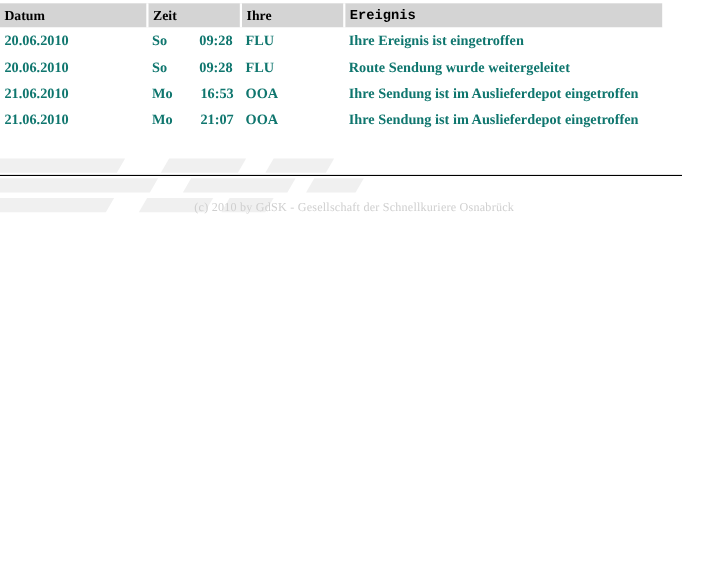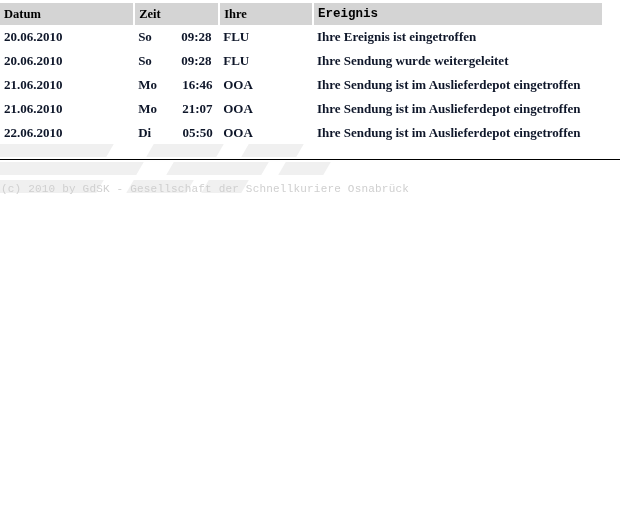--- a/index.html
+++ b/index.html
@@ -49,21 +49,21 @@
     border-right: none;
     font-family: Liberation Mono, monospace;
   }
   .tracking-table td {
     font-family: "Liberation Serif", serif;
     font-size: 13px;
     font-weight: bold;
     text-align: left;
     padding: 4px 0 4px 4px;
     vertical-align: top;
-    color: #0f172a;
+    color: #0f766e;
     background: #ffffff;
   }
 
   .col-date  { width: 118px; }
   .col-time  { width: 72px; margin-top: 18px;  }
   .col-route { width: 80px;  }
   .col-event { width: 260px; }
 
   
   .watermark {
@@ -97,25 +97,25 @@
     left: 0;
     top: 159px;
     width: 620px;
     height: 1px;
     background: #000000;
   }
 
   
   .footer {
     position: absolute;
-    left: 1px;
+    left: 12px;
     top: 183px;
     width: 620px;
-    text-align: left;
-    font-family: Liberation Mono, monospace;
+    text-align: center;
+    font-family: Liberation Serif, serif;
     font-size: 11px;
     color: #cfcfcf;
     letter-spacing: 0.2px;
   }
 </style>
 </head>
 <body>
 
 <div class="page">
 
@@ -138,45 +138,36 @@
         <td class="col-route">FLU</td>
         <td class="col-event">Ihre Ereignis ist eingetroffen</td>
       </tr>
       <tr>
         <td class="col-date">20.06.2010</td>
         <td class="col-time">
           <span>So</span>
           <span style="display:inline-block;width:26px"></span><span>09:28</span>
         </td>
         <td class="col-route">FLU</td>
-        <td class="col-event">Ihre Sendung wurde weitergeleitet</td>
+        <td class="col-event">Route Sendung wurde weitergeleitet</td>
       </tr>
       <tr>
         <td class="col-date">21.06.2010</td>
         <td class="col-time">
           <span>Mo</span>
-          <span style="display:inline-block;width:22px"></span><span>16:46</span>
+          <span style="display:inline-block;width:22px"></span><span>16:53</span>
         </td>
         <td class="col-route">OOA</td>
         <td class="col-event">Ihre Sendung ist im Auslieferdepot eingetroffen</td>
       </tr>
       <tr>
         <td class="col-date">21.06.2010</td>
         <td class="col-time">
           <span>Mo</span>
           <span style="display:inline-block;width:22px"></span><span>21:07</span>
-        </td>
-        <td class="col-route">OOA</td>
-        <td class="col-event">Ihre Sendung ist im Auslieferdepot eingetroffen</td>
-      </tr>
-      <tr>
-        <td class="col-date">22.06.2010</td>
-        <td class="col-time">
-          <span>Di</span>
-          <span style="display:inline-block;width:28px"></span><span>05:50</span>
         </td>
         <td class="col-route">OOA</td>
         <td class="col-event">Ihre Sendung ist im Auslieferdepot eingetroffen</td>
       </tr>
     </tbody>
   </table>
 
   <div class="watermark">
     <div class="stripe s1"></div>
     <div class="stripe s2"></div>

